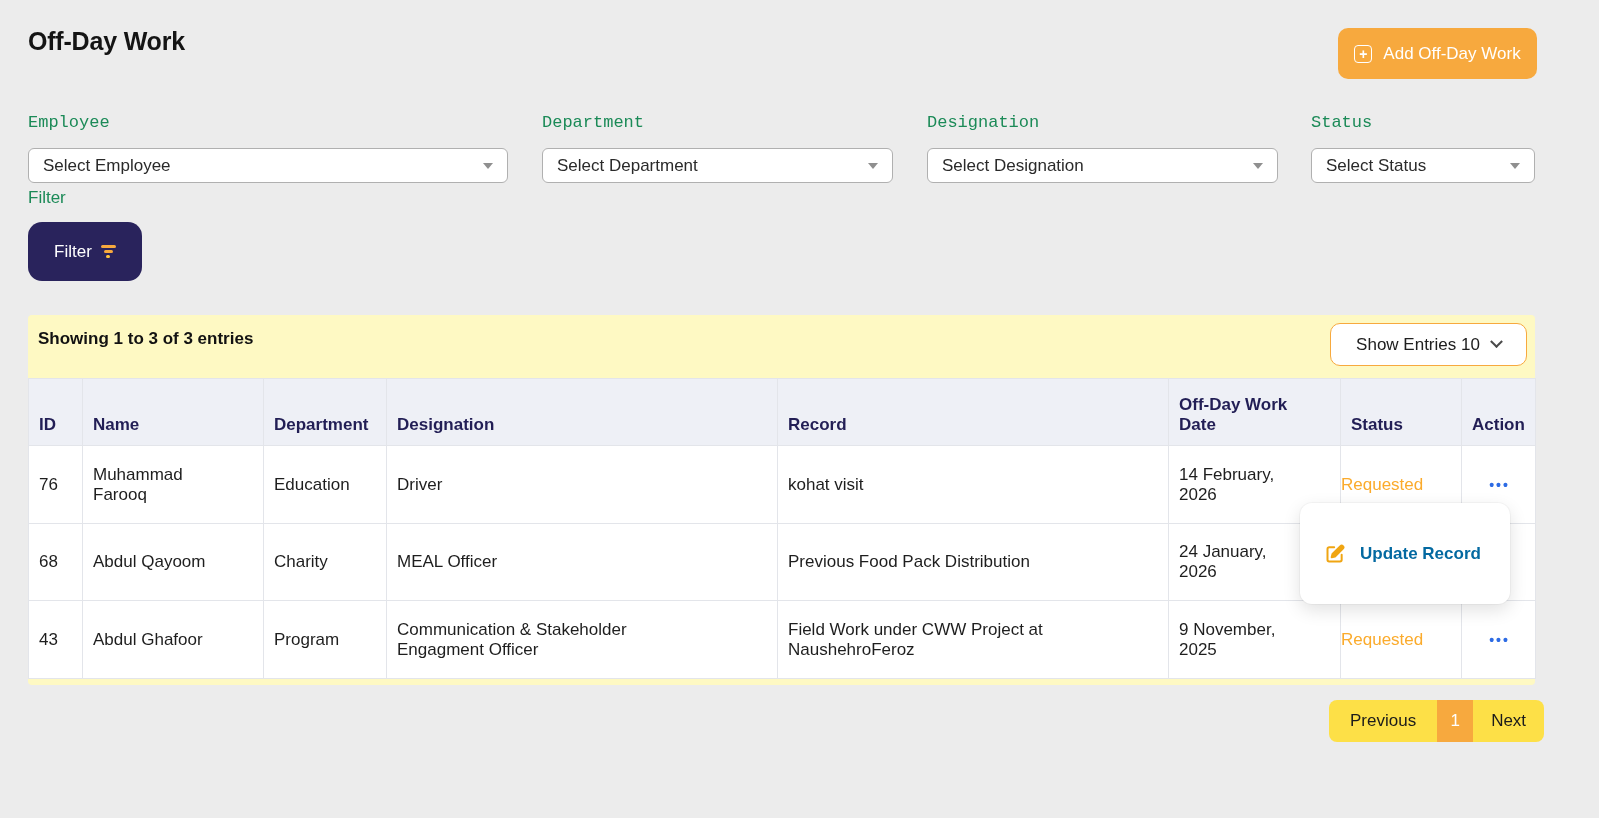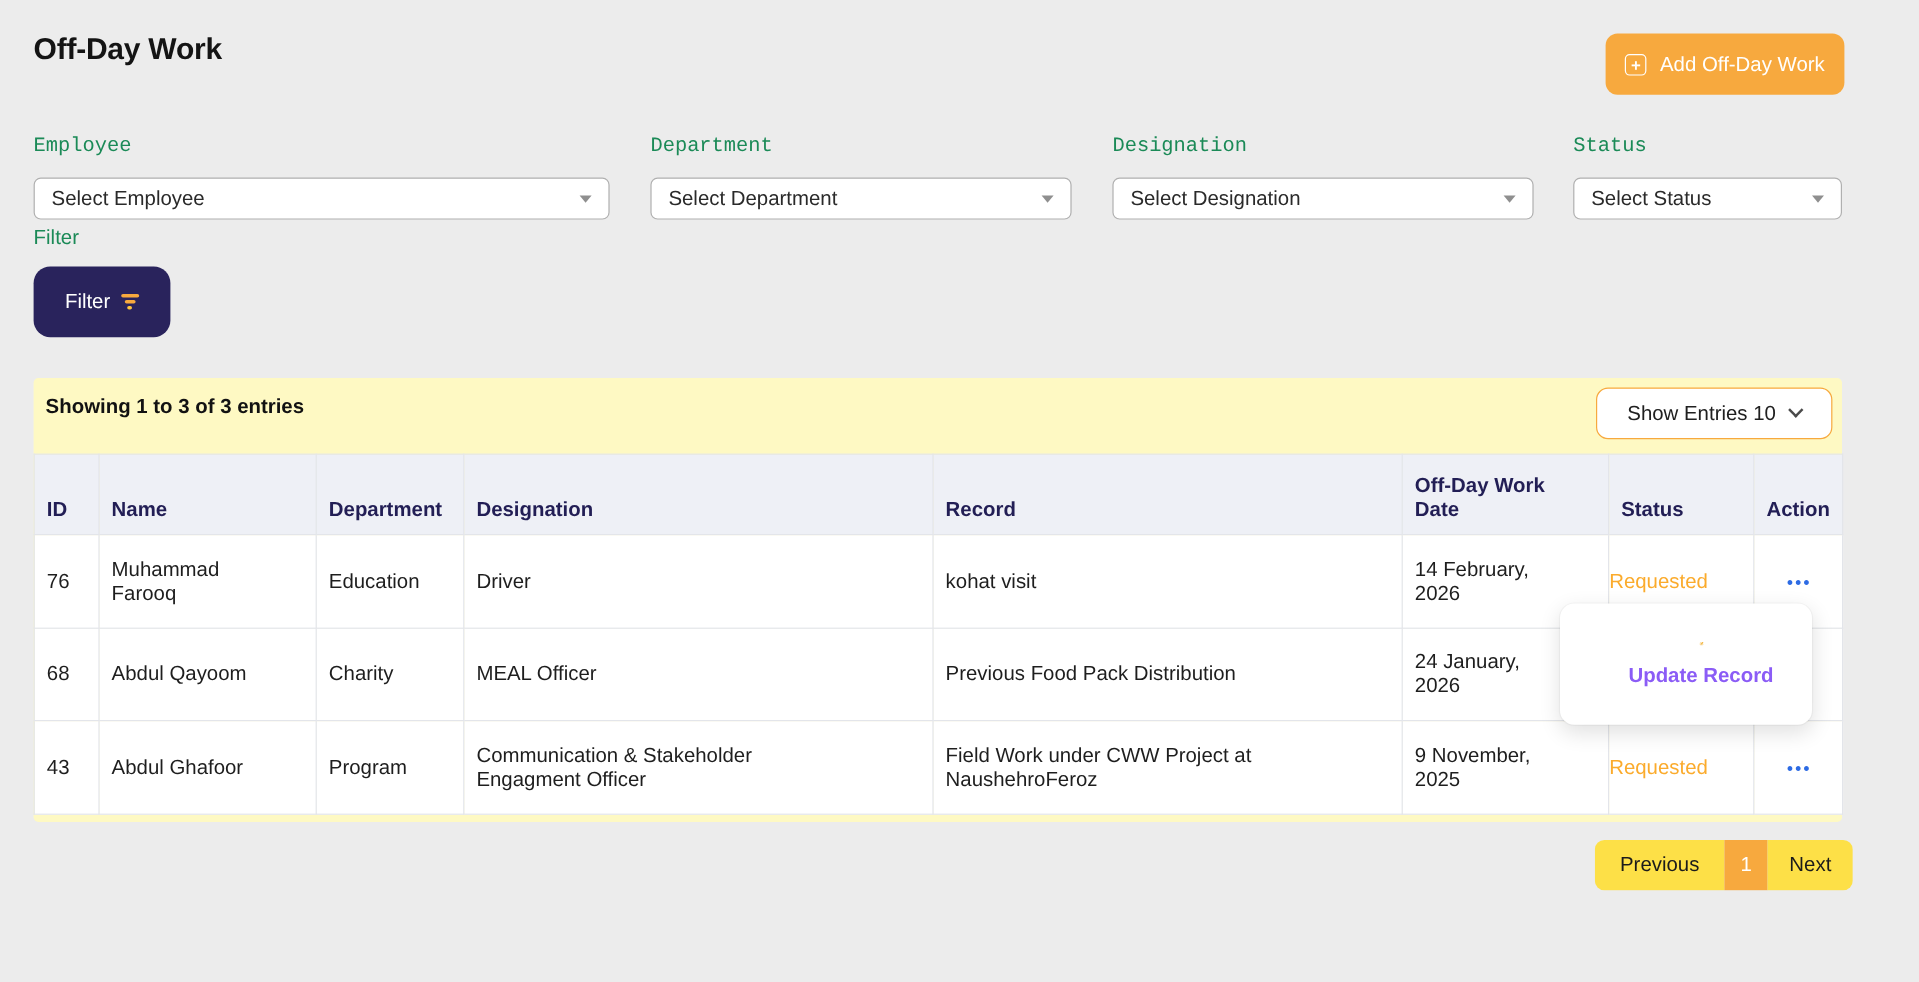--- a/index.html
+++ b/index.html
@@ -111,21 +111,21 @@
 
   
   .ctx-menu{
     position:absolute; left:1300px; top:503px; width:210px; height:101px;
     background:#FFFFFF; border-radius:12px;
     box-shadow:0 6px 18px rgba(0,0,0,0.12), 0 0 0 1px rgba(0,0,0,0.03);
     z-index:10; padding:8px 0; display:flex; flex-direction:column; justify-content:space-evenly;
   }
   .ctx-item{
     display:flex; align-items:center; gap:15px; padding-left:25px;
-    font-size:17px; font-weight:600; color:#8b5cf6; cursor:pointer; height:38px;flex-direction:column;
+    font-size:17px; font-weight:600; color:#0369a1; cursor:pointer; height:38px;
   }
 
   
   .pagination{
     position:absolute; left:1329px; top:700px; height:42px;
     display:flex; border-radius:8px; overflow:hidden;
   }
   .pg-btn{
     background:#fde047; border:none; cursor:pointer;
     font-family:"Liberation Sans", sans-serif;

